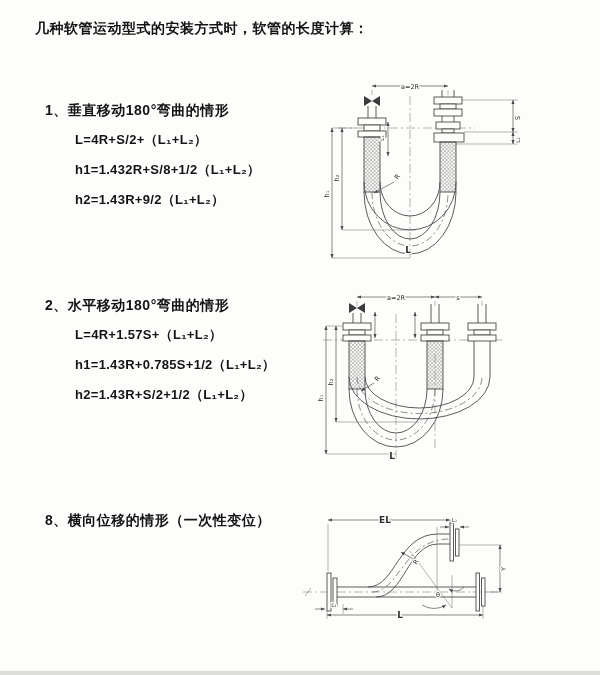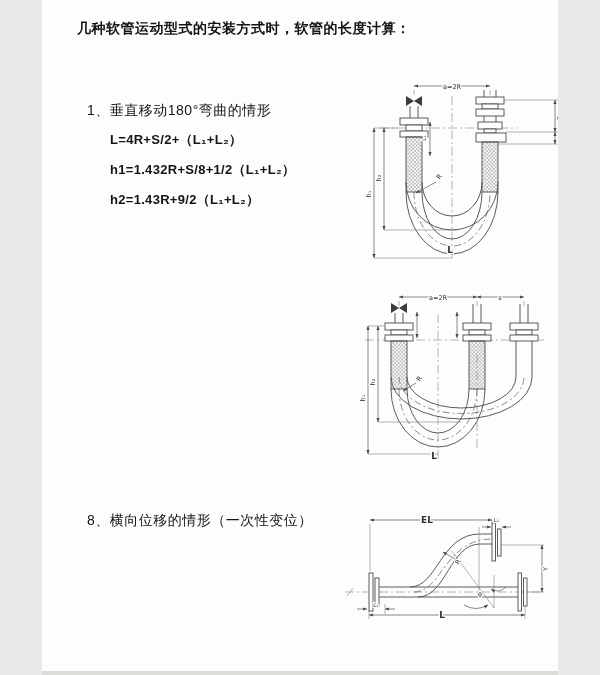--- a/index.html
+++ b/index.html
@@ -1,26 +1,26 @@
 <!DOCTYPE html>
 <html><head>
 <meta charset="utf-8">
 <style>
   html,body{margin:0;padding:0;background:#e9e9e9;}
   .page{
-    position:relative;width:516px;height:675px;background:#fdfdfb;
+    position:relative;width:600px;height:675px;background:#fdfdfb;
     font-family:"Liberation Sans", sans-serif;overflow:hidden;margin:0 auto;
   }
   .doc-title{
     position:absolute;left:35px;top:20px;font-size:14px;font-weight:bold;
     color:#141414;letter-spacing:0.5px;white-space:nowrap;
   }
   .section{position:absolute;left:45px;color:#141414;}
-  .sec-heading{font-size:14px;font-weight:normal;letter-spacing:0.5px;line-height:30px;white-space:nowrap;}
-  .formulas{margin-left:23px;}
+  .sec-heading{font-size:14px;font-weight:bold;letter-spacing:0.5px;line-height:30px;white-space:nowrap;}
+  .formulas{margin-left:30px;}
   .formula{font-size:13px;font-weight:bold;letter-spacing:0.3px;line-height:30px;white-space:nowrap;}
   #sec1{top:95px;}
   #sec2{top:290px;}
   #sec3{top:505px;}
   .diagram{position:absolute;}
   #dia1{left:310px;top:70px;}
   #dia2{left:308px;top:282px;}
   #dia3{left:300px;top:505px;}
   .bottom-strip{position:absolute;left:0;right:0;bottom:0;height:4px;background:#dcdcd8;}
 
@@ -59,20 +59,28 @@
 
   <div class="section" id="sec1">
     <div class="sec-heading">1、垂直移动180°弯曲的情形</div>
     <div class="formulas">
       <div class="formula">L=4R+S/2+（L₁+L₂）</div>
       <div class="formula">h1=1.432R+S/8+1/2（L₁+L₂）</div>
       <div class="formula">h2=1.43R+9/2（L₁+L₂）</div>
     </div>
   </div>
 
+  <div class="section" id="sec2">
+    <div class="sec-heading">2、水平移动180°弯曲的情形</div>
+    <div class="formulas">
+      <div class="formula">L=4R+1.57S+（L₁+L₂）</div>
+      <div class="formula">h1=1.43R+0.785S+1/2（L₁+L₂）</div>
+      <div class="formula">h2=1.43R+S/2+1/2（L₁+L₂）</div>
+    </div>
+  </div>
 
   <div class="section" id="sec3">
     <div class="sec-heading">8、横向位移的情形（一次性变位）</div>
   </div>
 
   <svg id="dia1" class="diagram" width="275" height="192" viewBox="0 0 275 192">
     <g>
       <line class="cl" x1="100" y1="26" x2="100" y2="190"></line>
       <line class="cl" x1="28" y1="58" x2="165" y2="58"></line>
     </g>

